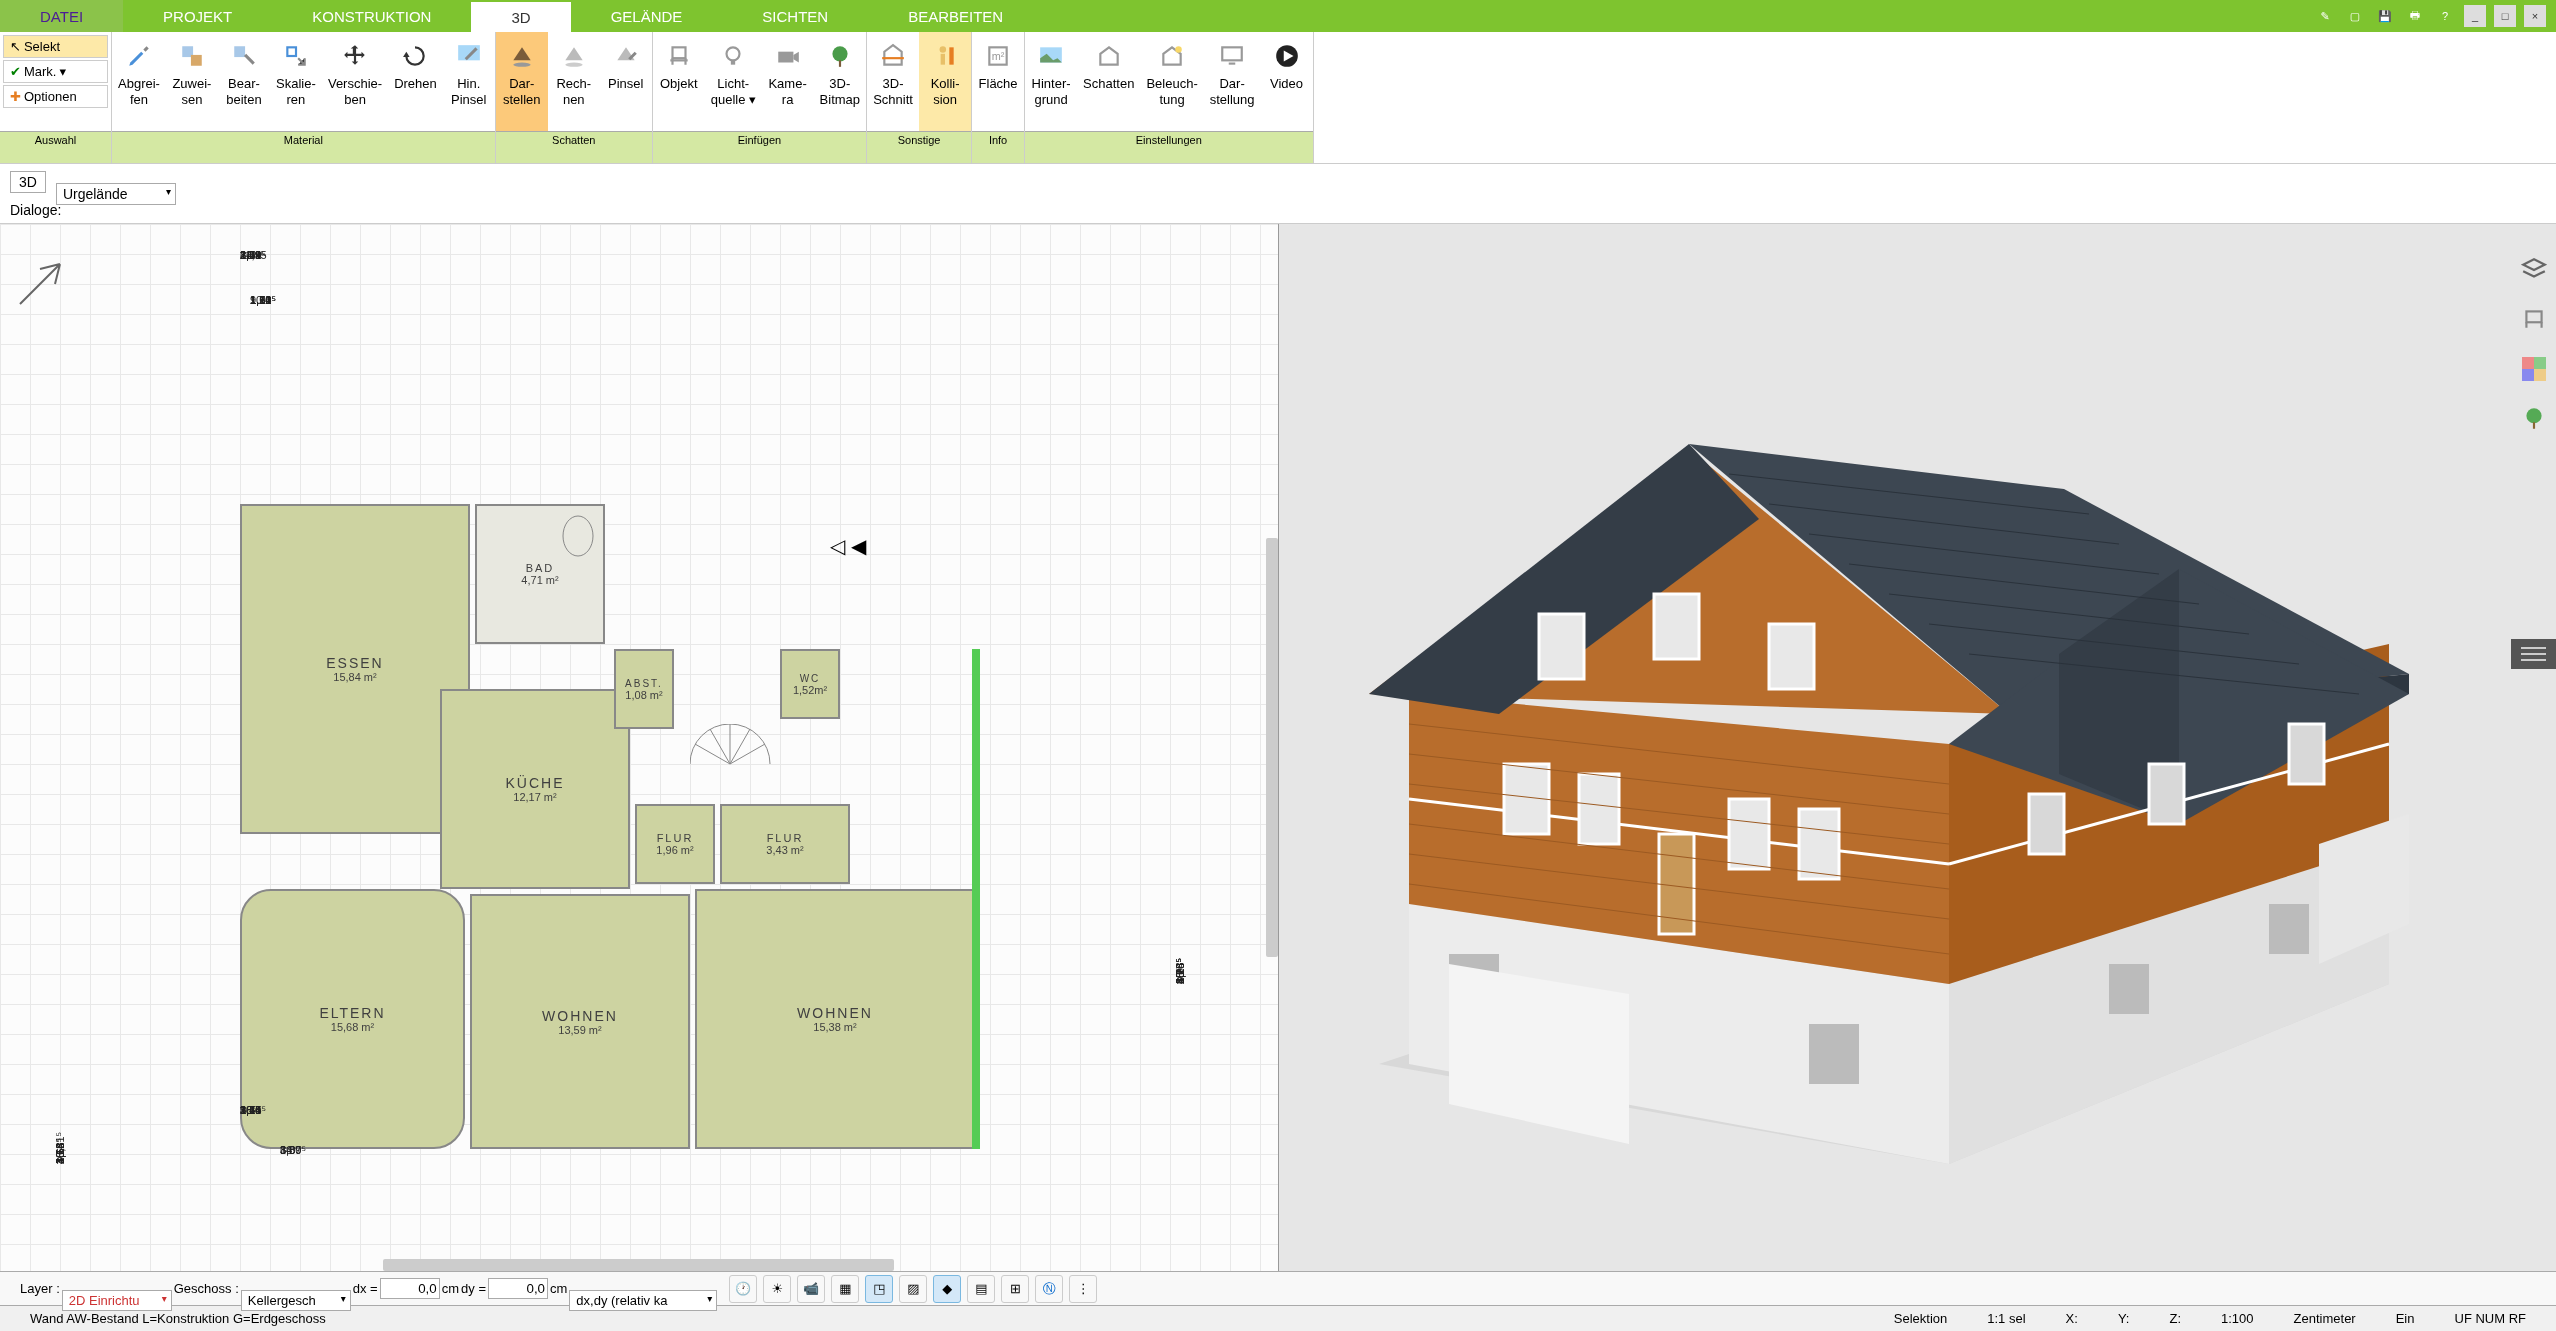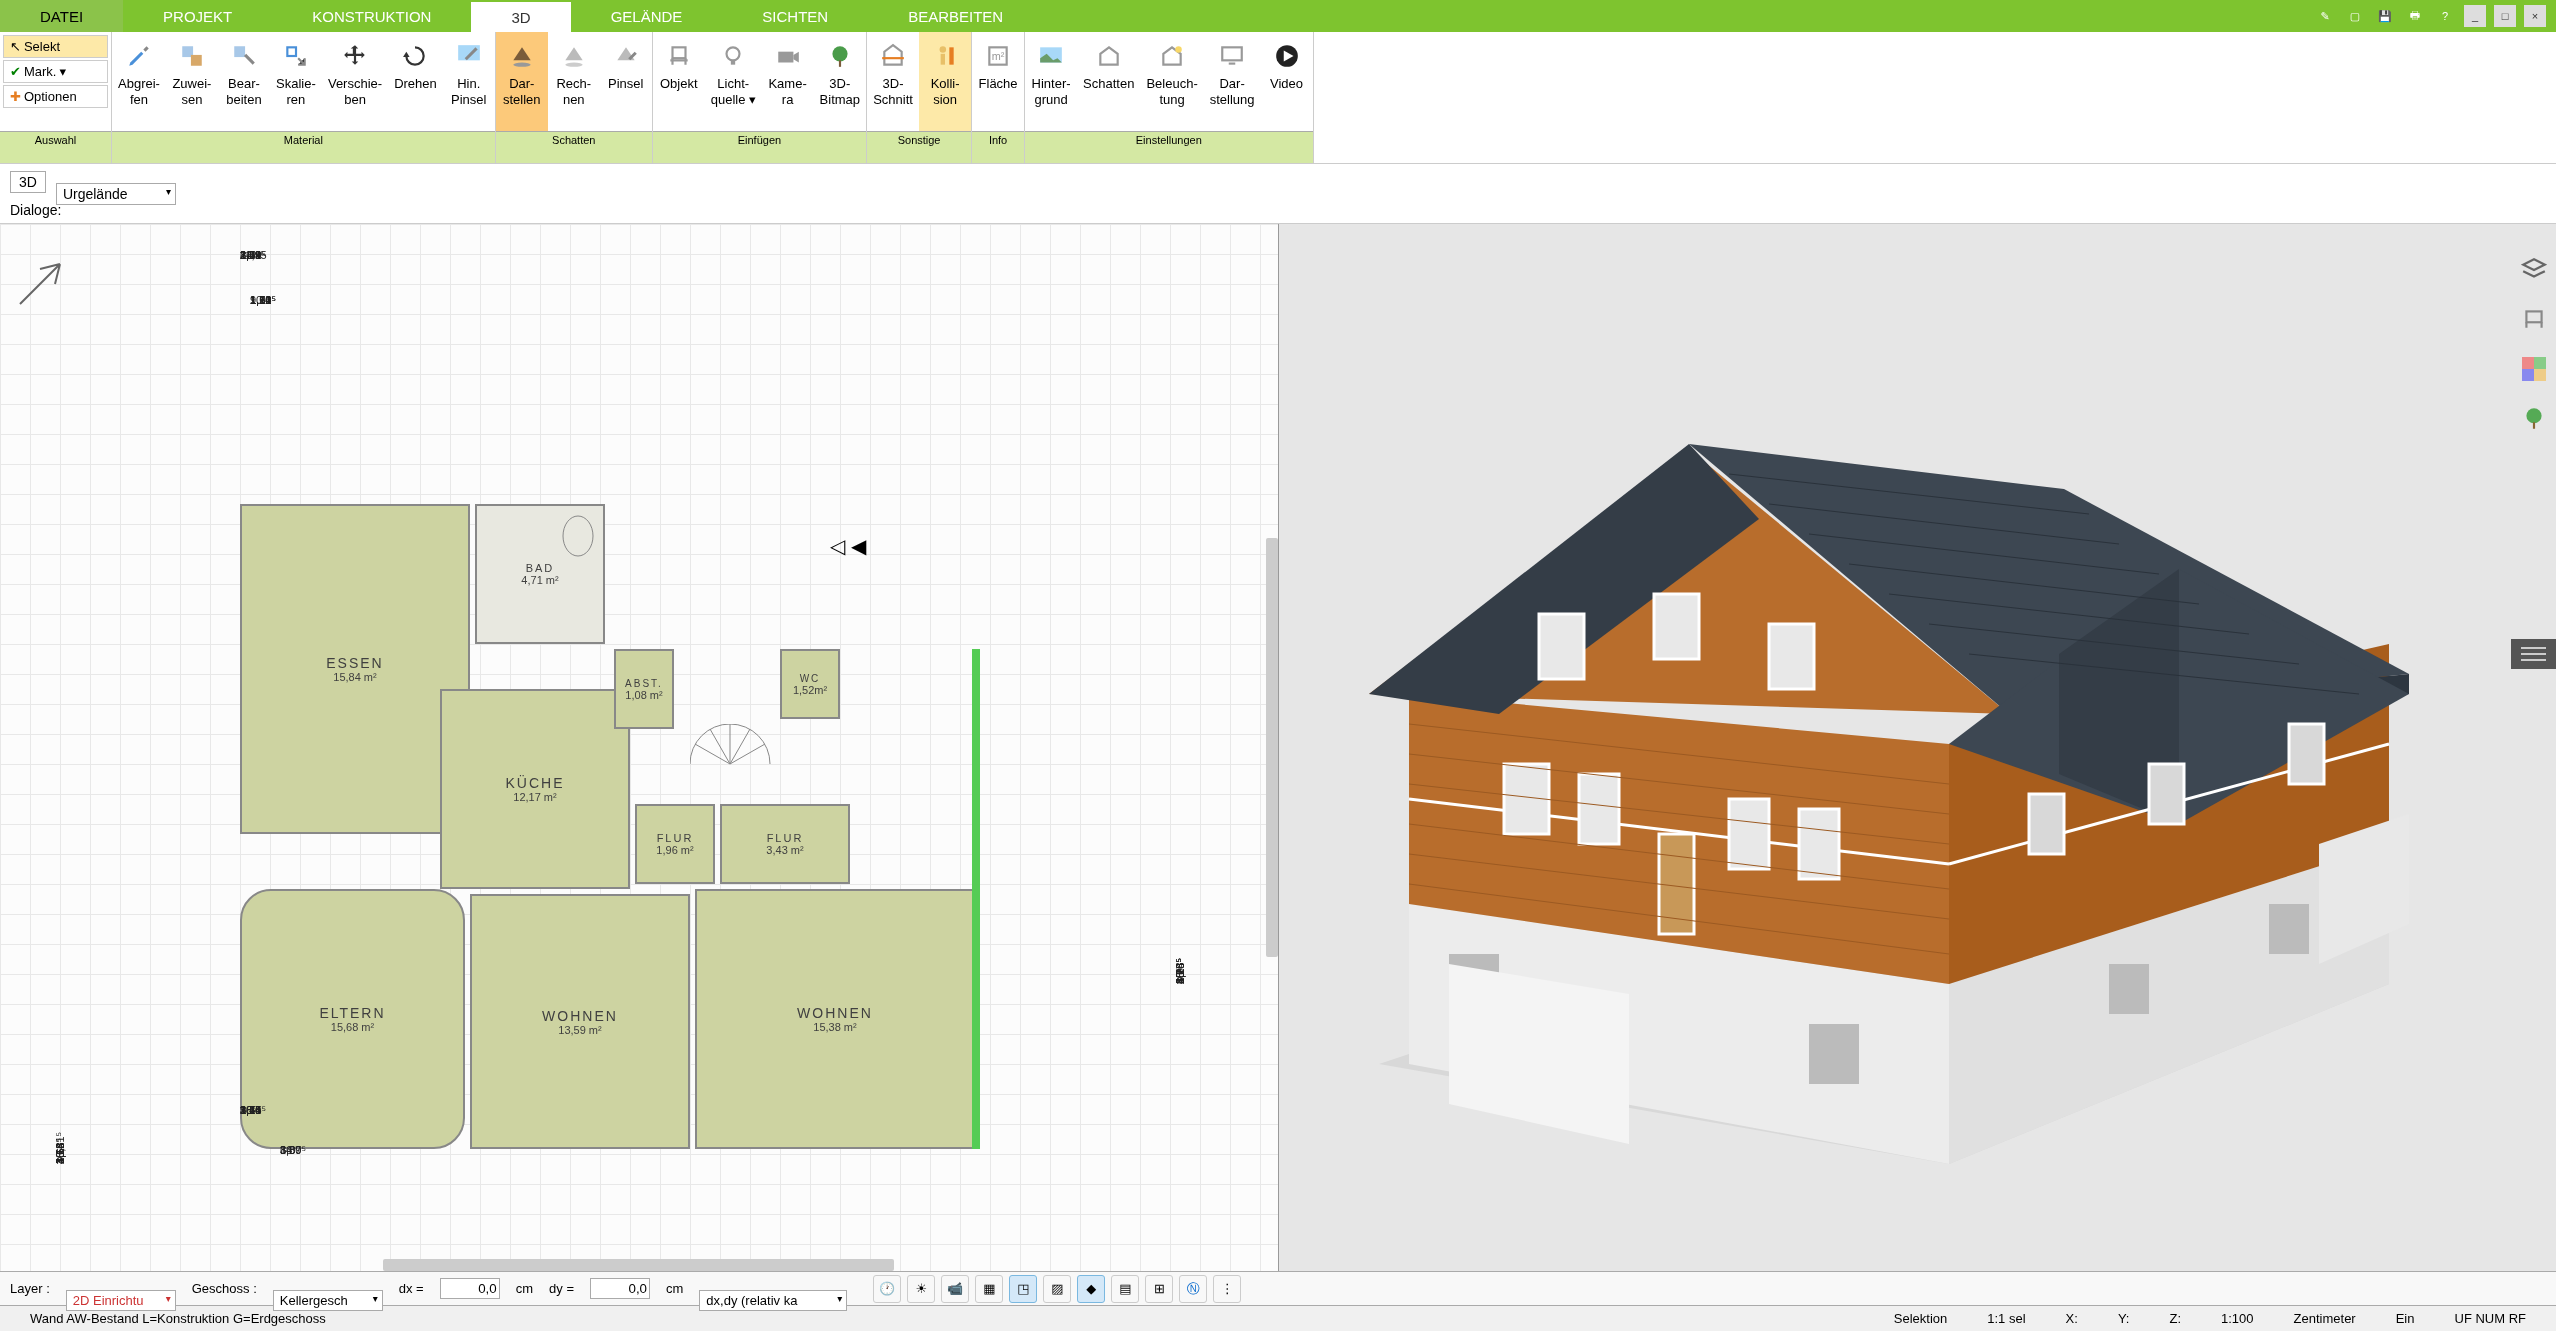--- a/index.html
+++ b/index.html
@@ -1,21 +1,21 @@
 <!DOCTYPE html>
 <html><head>
 <meta charset="utf-8">
 <style>
 * { box-sizing: border-box; margin: 0; padding: 0; font-family: Arial, sans-serif; }
 body { width: 2556px; height: 1331px; overflow: hidden; background: #fff; font-size: 11px; }
 
 
 .menubar { height: 32px; background: #7ec42f; display: flex; align-items: stretch; }
 .menu-item { padding: 0 40px; display: flex; align-items: center; color: #fff; font-size: 15px; cursor: pointer; }
-.menu-item.dark { background: #8bc34a; color: #000000; }
+.menu-item.dark { background: #8bc34a; color: #4c1d95; }
 .menu-item.active { background: #fff; color: #333; border-top: 2px solid #7ec42f; }
 .menu-right { margin-left: auto; display: flex; align-items: center; padding-right: 10px; gap: 8px; }
 .menu-right span { width: 22px; height: 22px; display: inline-flex; align-items: center; justify-content: center; color: #fff; }
 
 
 .ribbon { height: 132px; background: #fff; display: flex; border-bottom: 1px solid #ccc; }
 .ribbon-btn { padding: 3px 6px; display: flex; align-items: center; gap: 3px; font-size: 13px; border: 1px solid #ccc; background: #fde9a8; margin: 1px; }
 .ribbon-group { display: flex; flex-direction: column; border-right: 1px solid #ccc; }
 .ribbon-items { display: flex; flex: 1; }
 .ribbon-item { display: flex; flex-direction: column; align-items: center; justify-content: flex-start; padding: 8px 6px 0; min-width: 52px; cursor: pointer; font-size: 13px; text-align: center; line-height: 1.2; }
@@ -55,21 +55,21 @@
 .scrollbar-h { position: absolute; bottom: 0; left: 30%; width: 40%; height: 12px; background: #ccc; border-radius: 2px; }
 .scrollbar-v { position: absolute; right: 0; top: 30%; width: 12px; height: 40%; background: #ccc; border-radius: 2px; }
 
 
 .view3d { background: #e6e6e6; }
 .house3d { position: absolute; top: 120px; left: 50px; width: 1080px; height: 900px; }
 .right-tools { position: absolute; right: 0; top: 0; width: 45px; display: flex; flex-direction: column; gap: 20px; padding-top: 30px; align-items: center; }
 .right-tool { width: 30px; height: 30px; display: flex; align-items: center; justify-content: center; cursor: pointer; }
 
 
-.bottom-bar { height: 34px; border-top: 1px solid #aaa; display: flex; align-items: center; padding: 0 10px; gap: 16px; font-size: 13px; background: #f8f8f8; }
+.bottom-bar { height: 34px; border-top: 1px solid #aaa; display: flex; align-items: center; padding: 0 20px; gap: 2px; font-size: 13px; background: #f8f8f8; }
 .bottom-input { width: 60px; border: 1px solid #aaa; padding: 2px; text-align: right; }
 .bottom-icons { display: flex; gap: 6px; margin-left: 10px; }
 .bottom-icon { width: 28px; height: 28px; border: 1px solid #ccc; display: flex; align-items: center; justify-content: center; cursor: pointer; border-radius: 3px; }
 .bottom-icon.active { background: #d4e8f8; border-color: #7ab8e0; }
 
 
 .status-bar { height: 26px; border-top: 1px solid #aaa; display: flex; align-items: center; padding: 0 10px; font-size: 13px; background: #f0f0f0; }
 .status-item { padding: 0 20px; }
 
 

